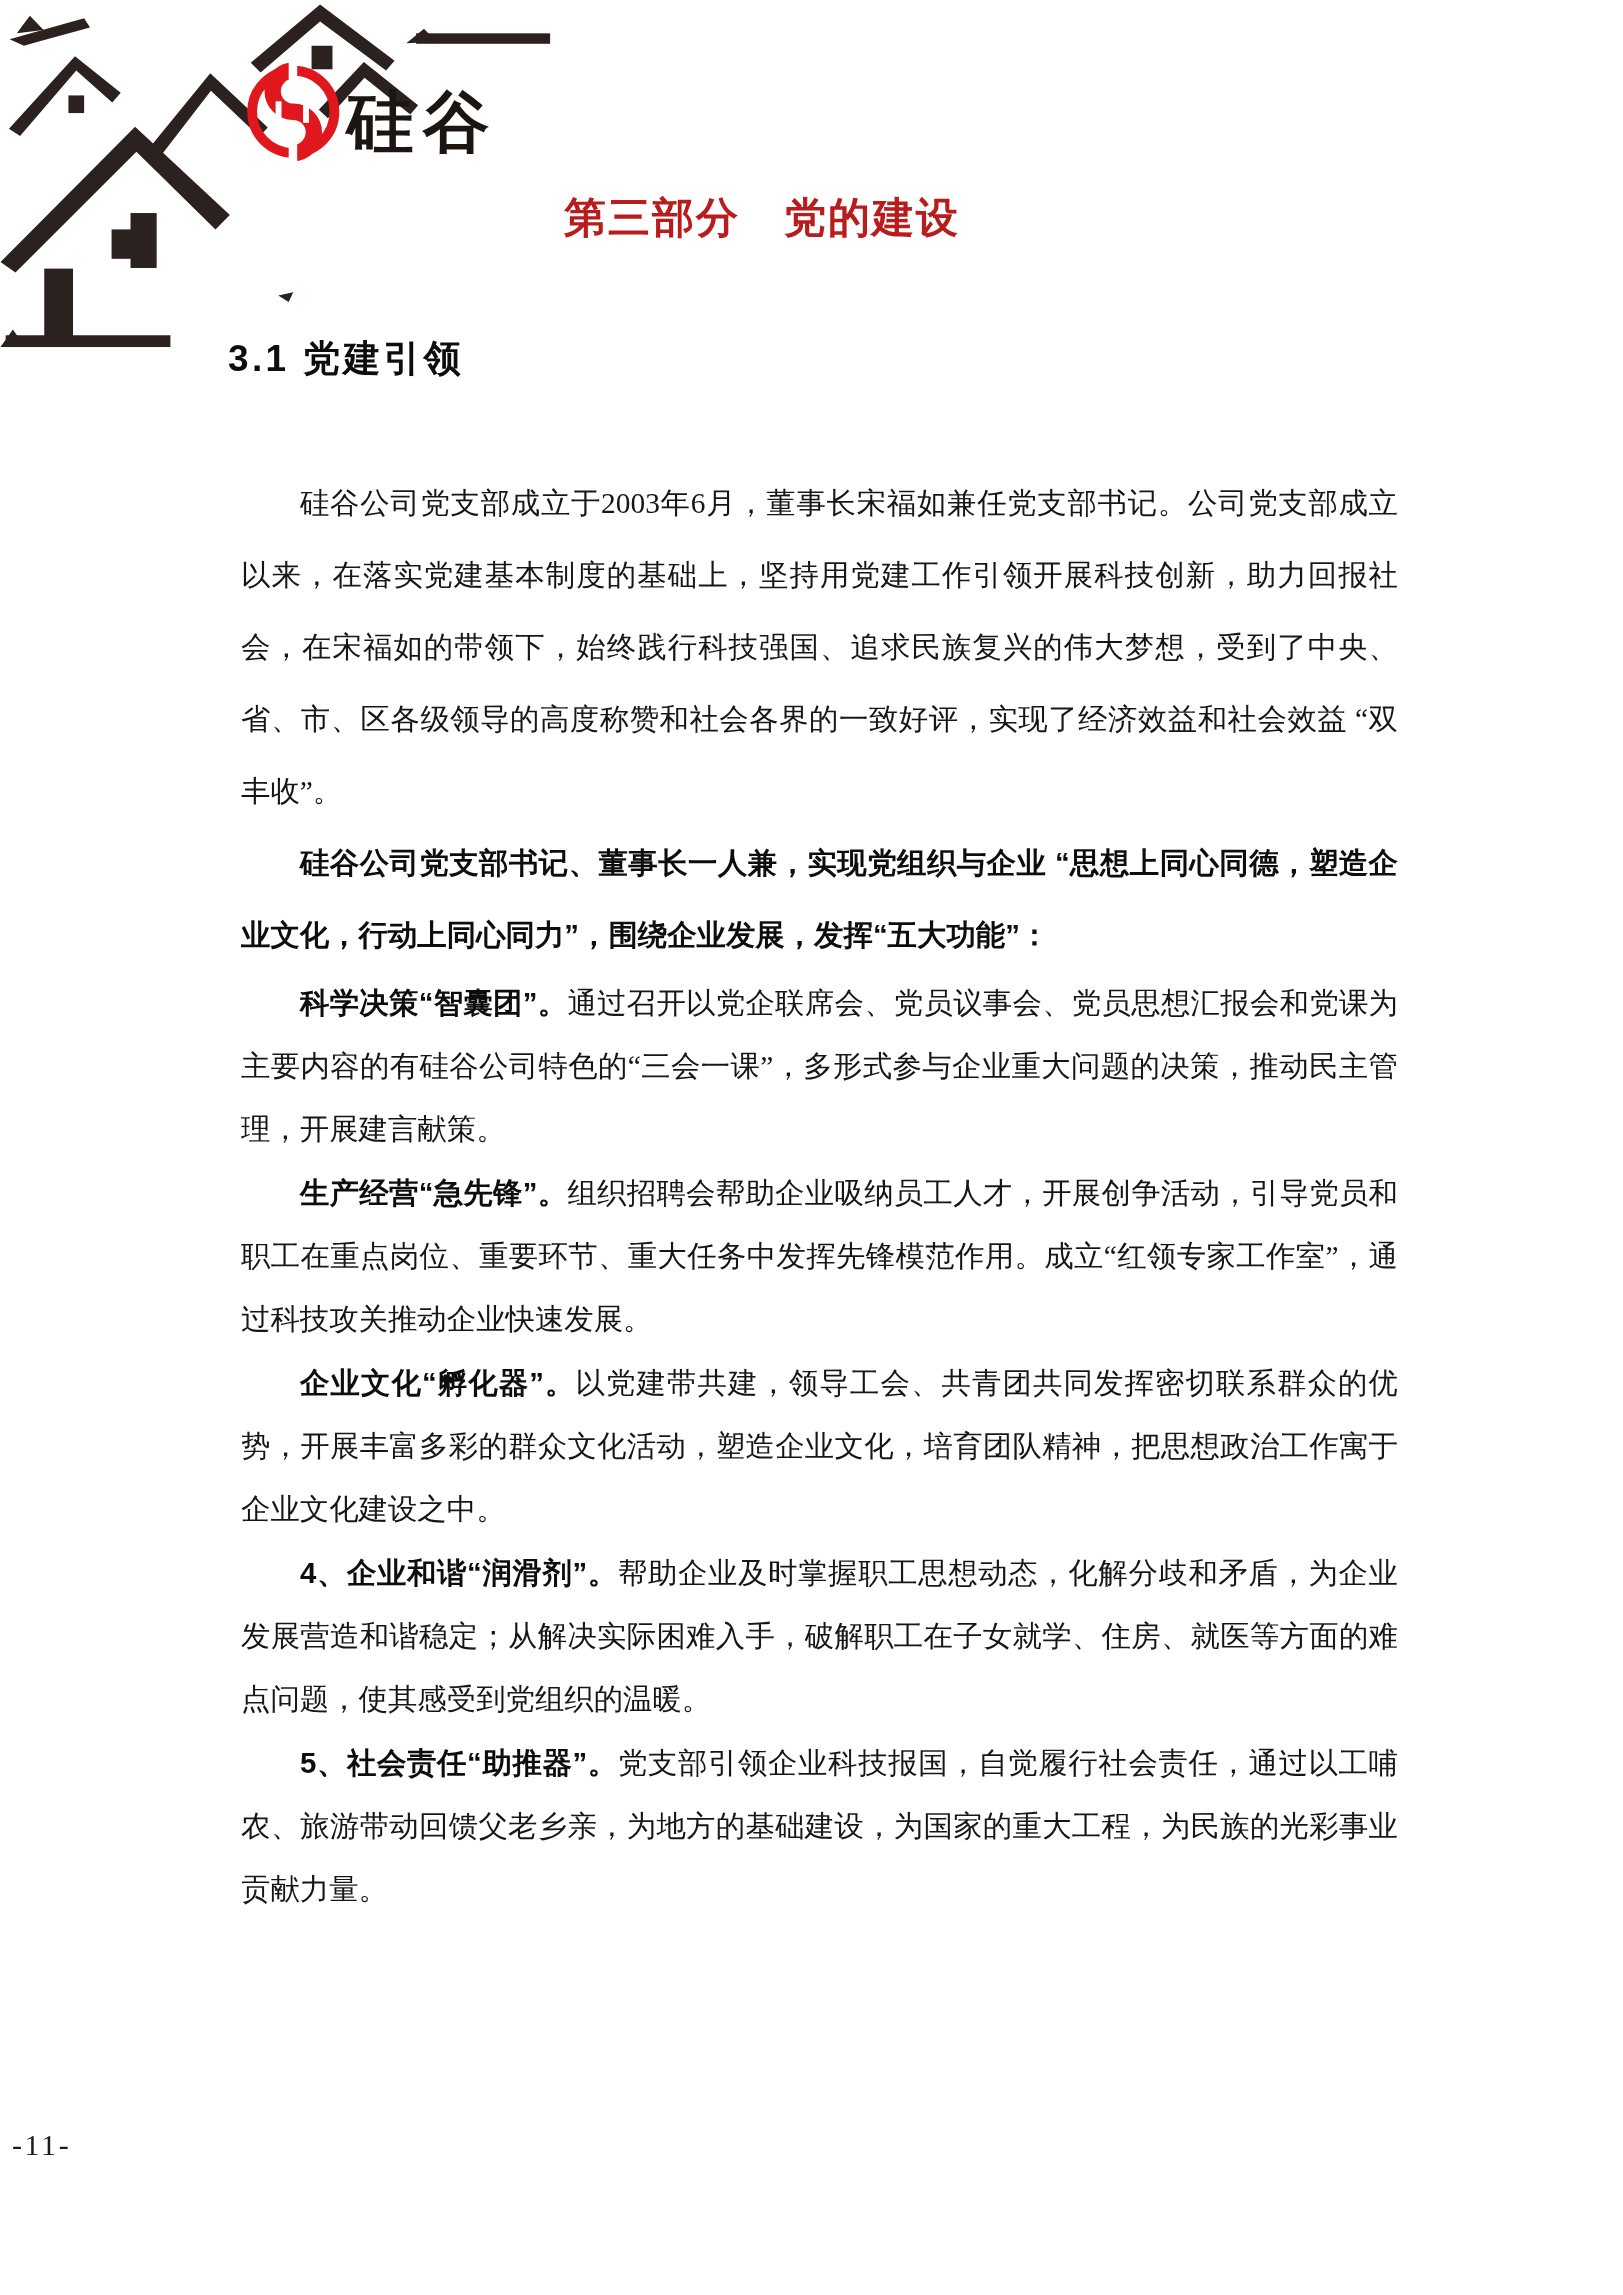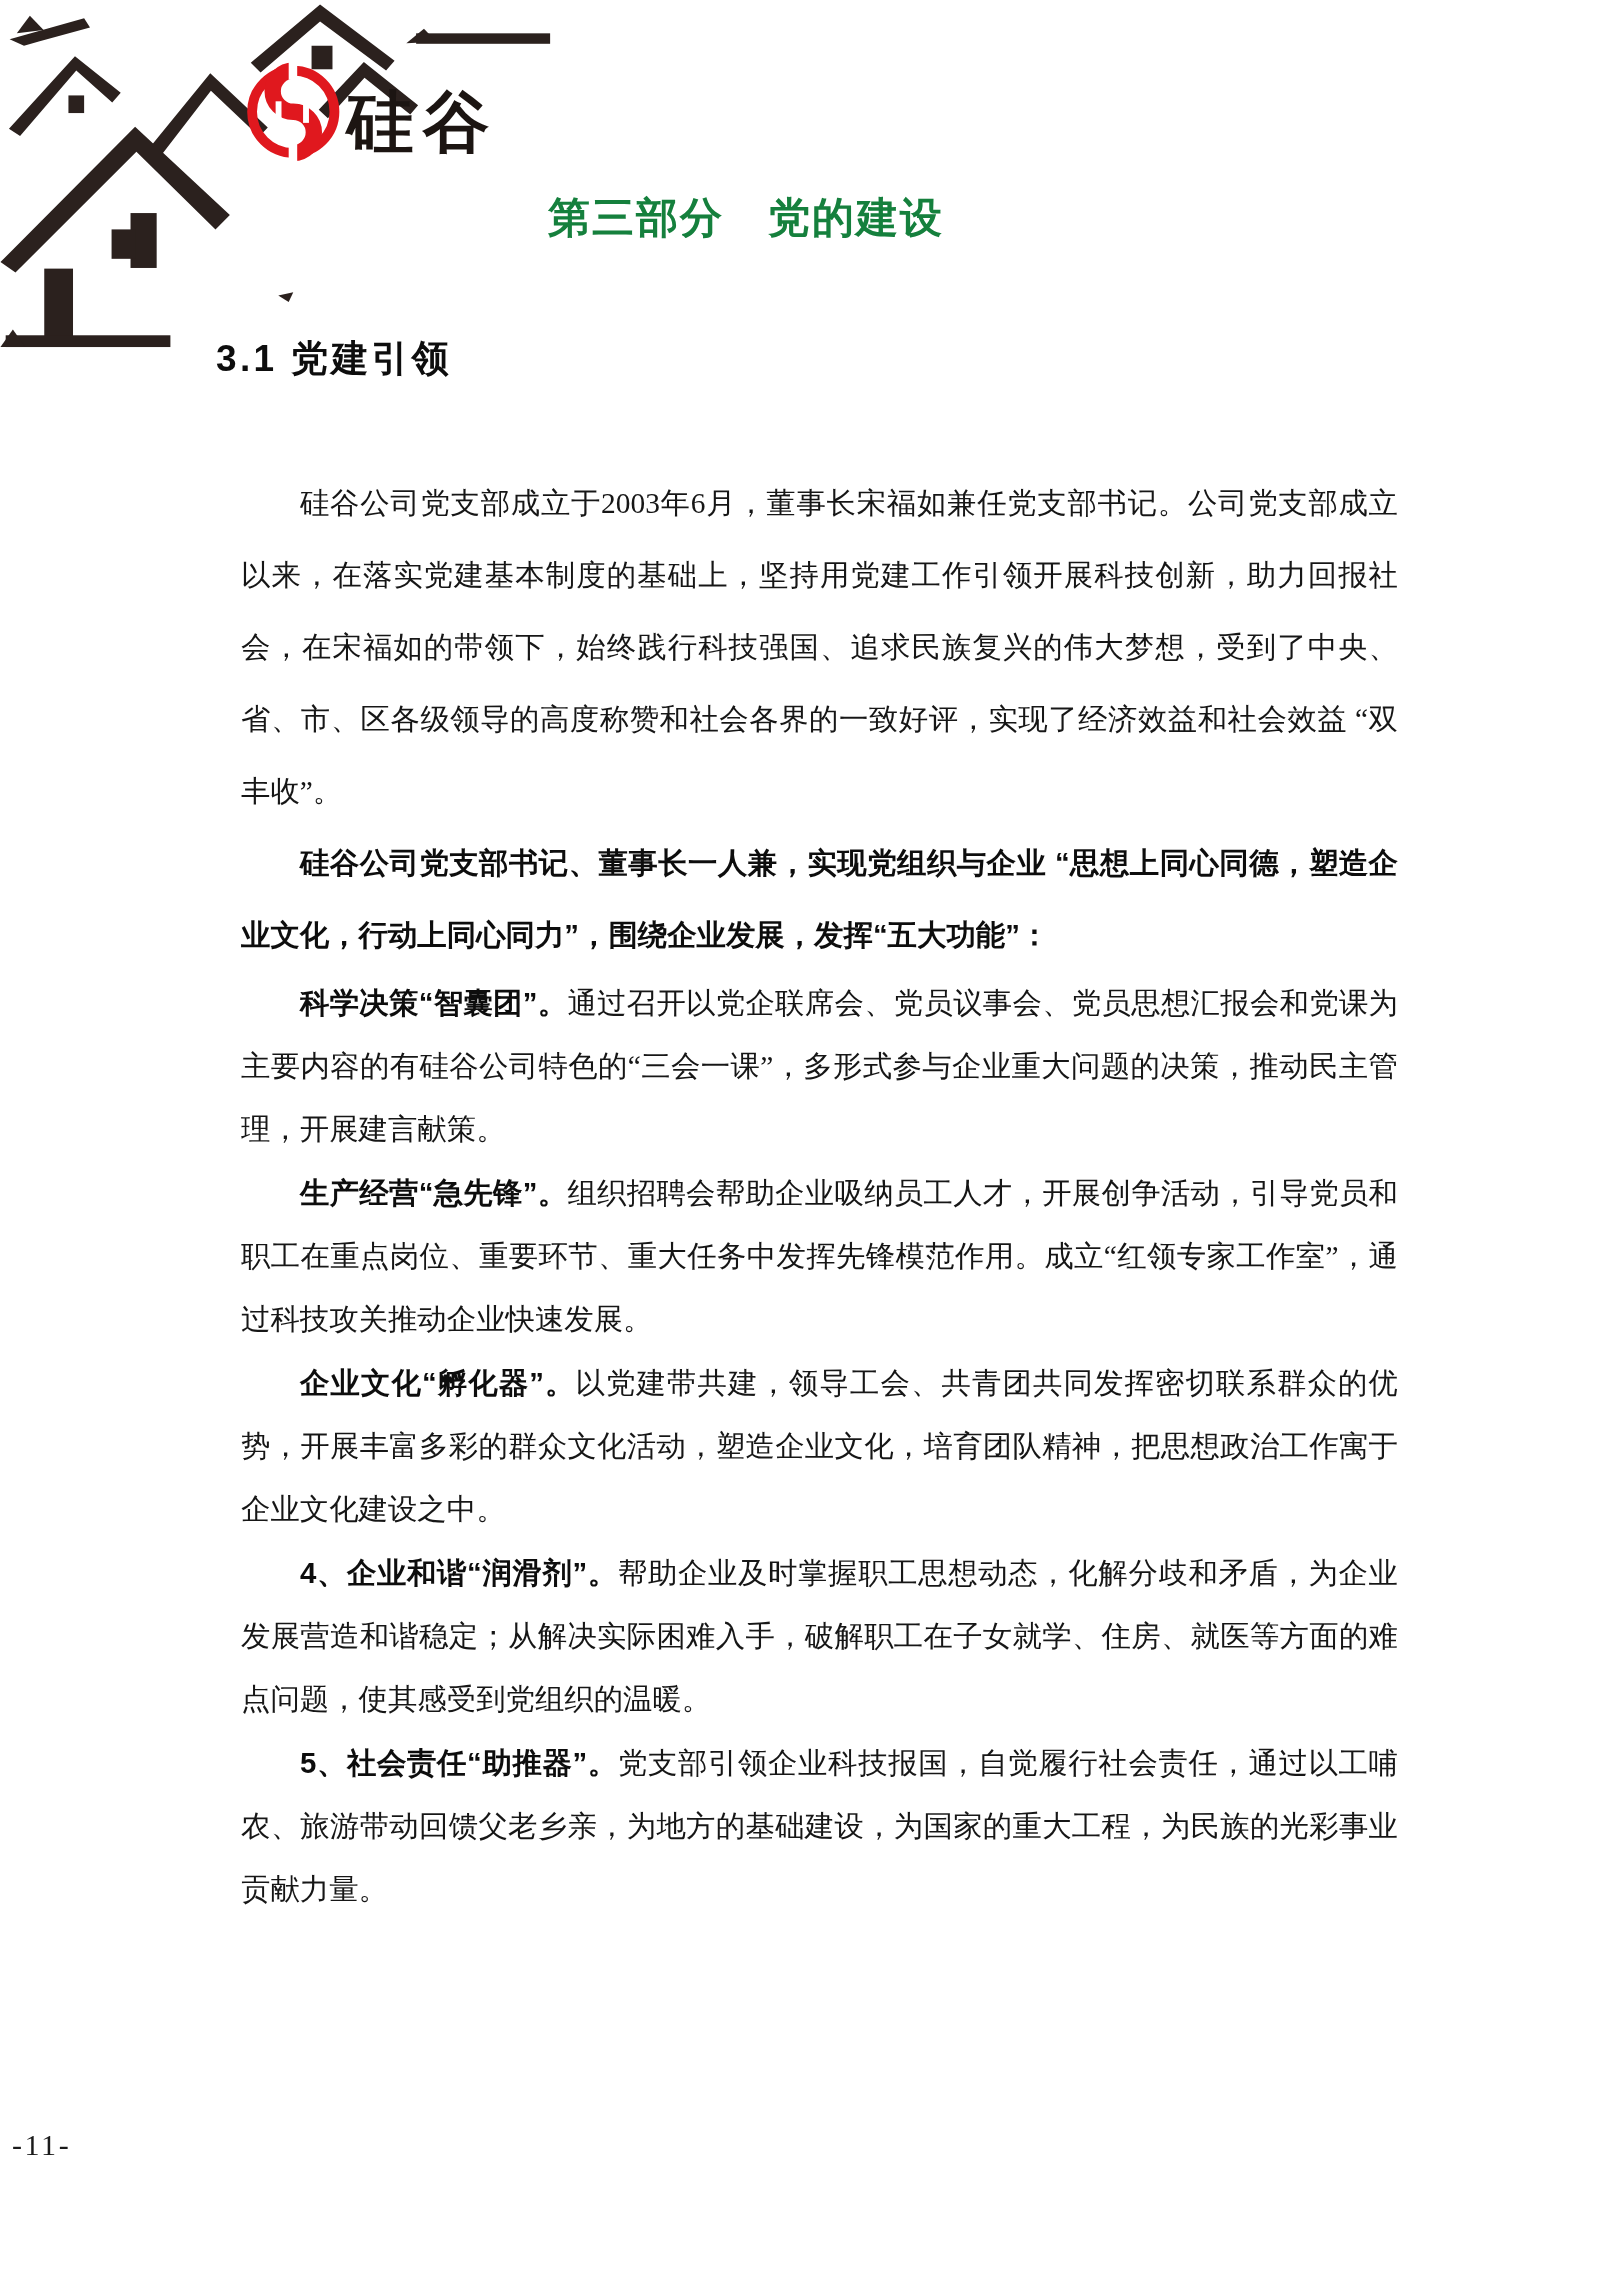--- a/index.html
+++ b/index.html
@@ -7,27 +7,27 @@
     position:relative;
     width:1614px;
     height:2295px;
     background:#ffffff;
     overflow:hidden;
     font-family:"Liberation Serif", serif;
     color:#141414;
   }
   .logo{position:absolute;left:0;top:0;}
   .doc-title{
-    position:absolute;left:548px;top:190px;
+    position:absolute;left:564px;top:190px;
     font-family:"Liberation Sans", sans-serif;
-    font-weight:bold;font-size:42px;letter-spacing:2px;color:#15803d;
+    font-weight:bold;font-size:42px;letter-spacing:2px;color:#b91c1c;
     white-space:nowrap;
   }
   .sec-heading{
-    position:absolute;left:216px;top:334px;
+    position:absolute;left:228px;top:334px;
     font-family:"Liberation Sans", sans-serif;
     font-weight:bold;font-size:37px;letter-spacing:3.3px;color:#0d0d0d;
     white-space:nowrap;
   }
   .body-text{
     position:absolute;left:241px;top:467px;width:1157px;
   }
   p.para{
     margin:0;
     font-size:29.4px;

